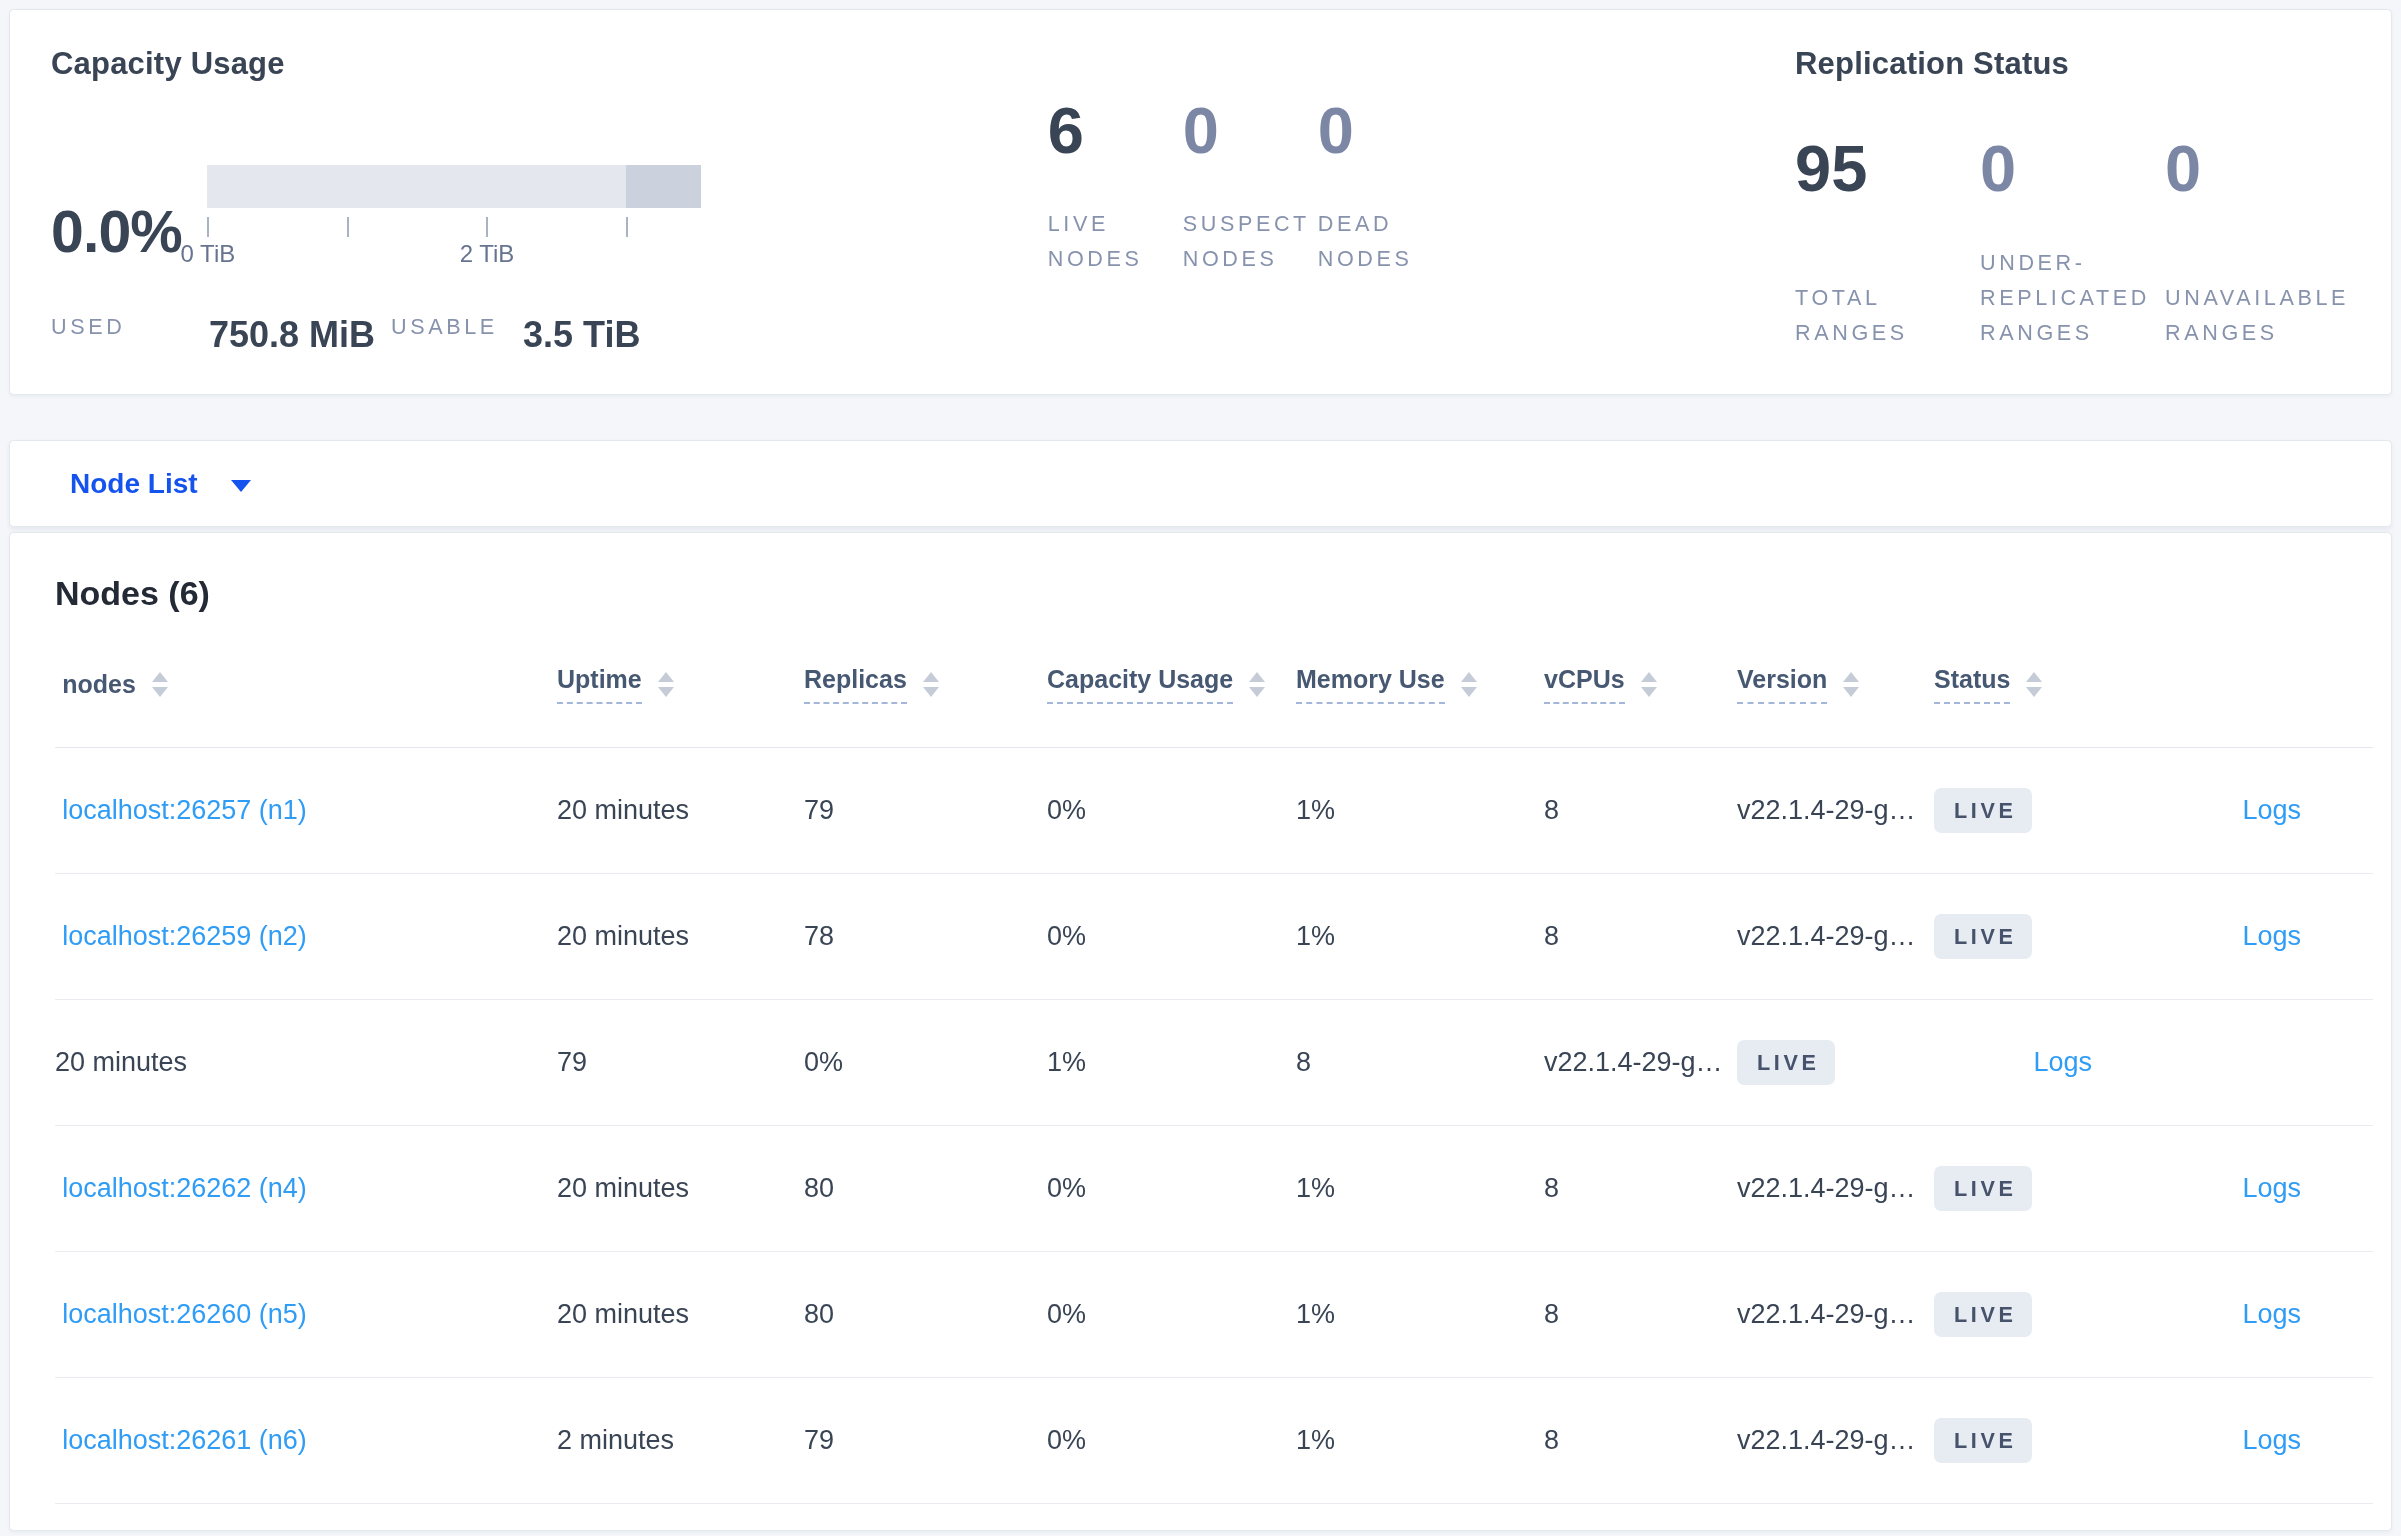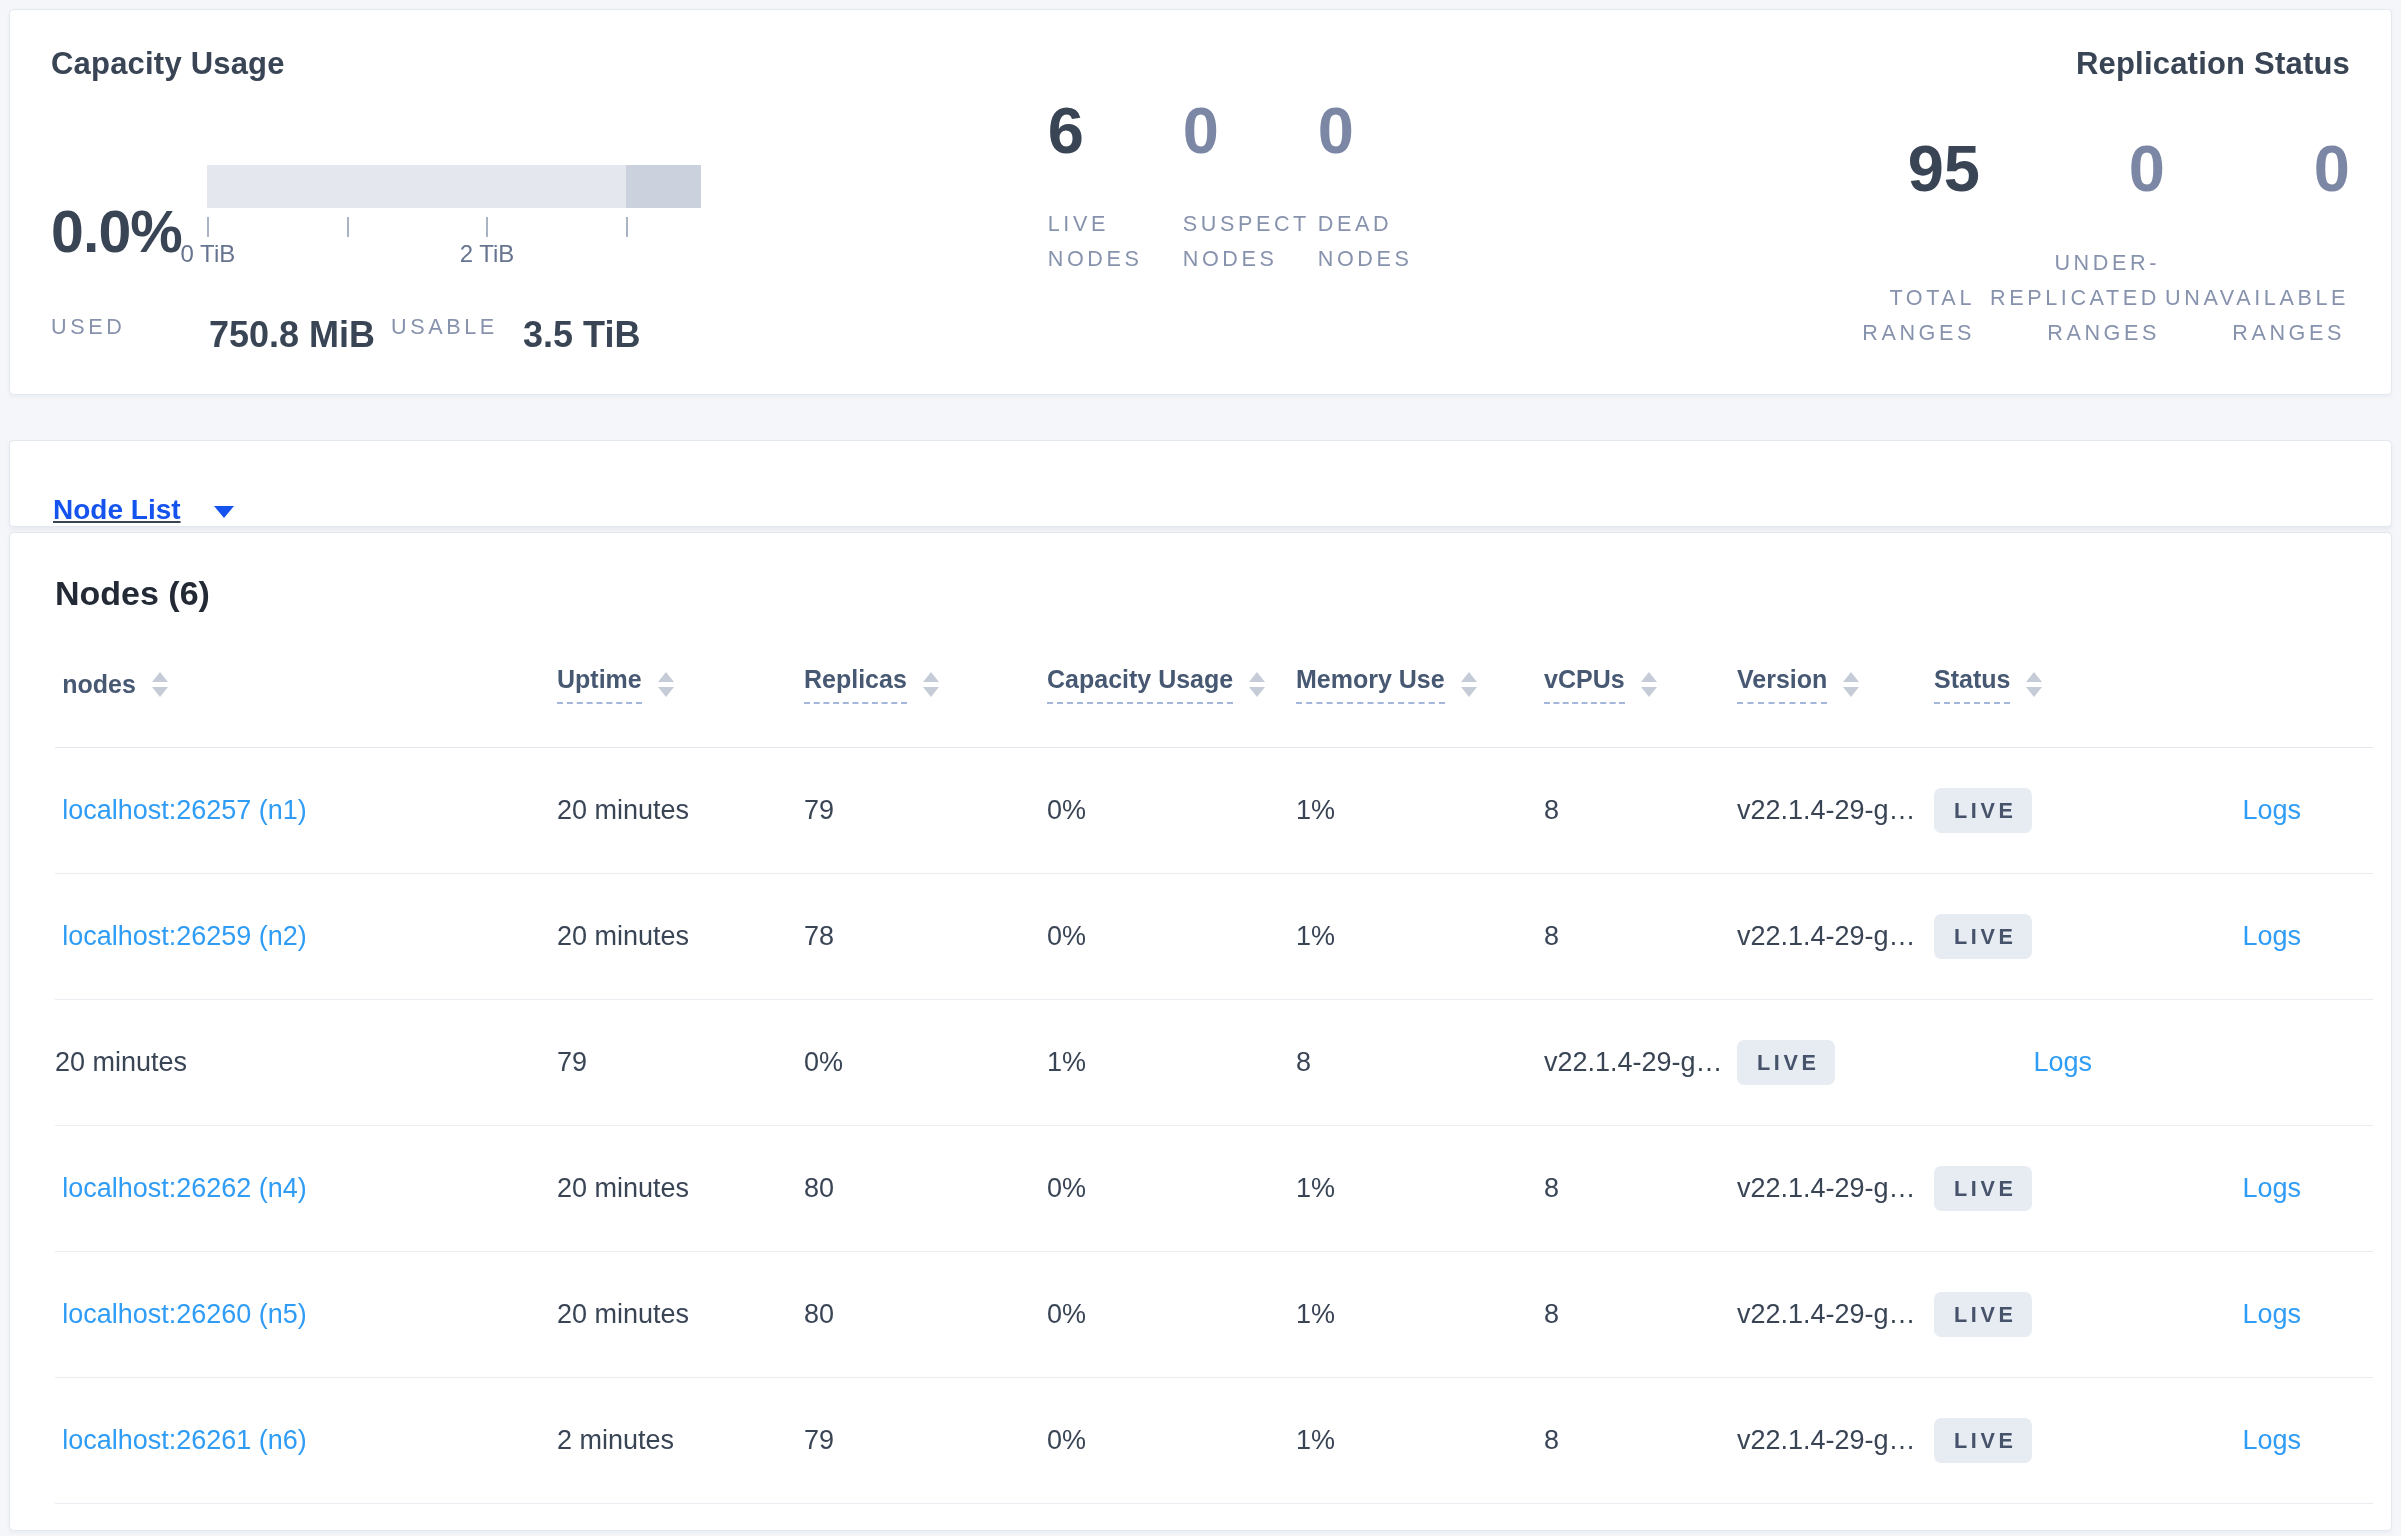--- a/index.html
+++ b/index.html
@@ -21,21 +21,21 @@
   
   .top-card {
     left: 9px; top: 9px;
     width: 2383px; height: 386px;
     padding: 36px 41px;
     display: flex;
   }
   .panel { display: flex; flex-direction: column; }
   .panel-capacity { width: 1007px; }
   .panel-node-status { width: 755px; }
-  .panel-replication { flex: 1; text-align: right; }
+  .panel-replication { flex: 1; }
   .panel-title {
     font-size: 31px;
     font-weight: 600;
     color: #394455;
     letter-spacing: 0.2px;
     height: 38px;
   }
 
   
   .cap-chart { position: relative; margin-top: 43px; display: flex; align-items: flex-end; }
@@ -85,24 +85,23 @@
     font-size: 21.6px; letter-spacing: 3.6px; line-height: 1.62;
     color: #8792ad;
   }
   .panel-node-status .stat-label { max-width: 126px; margin-top: 44px; }
   .panel-replication .stat-label { max-width: 180px; }
 
   
   .nodelist-card {
     left: 9px; top: 440px;
     width: 2383px; height: 87px;
-    display: flex; align-items: flex-end;
-    padding: 0 43px;
+    display: flex; align-items: center;
+    padding: 0 60px;
     box-shadow: 0 2.7px 4.5px rgba(60,70,90,.07);
-    text-decoration: underline;
   }
   .nodelist-link {
     display: flex; align-items: center;
     color: #1553ef; font-size: 28px; font-weight: 600;
     cursor: pointer;
   }
   .caret-down {
     width: 0; height: 0;
     border-left: 10px solid transparent;
     border-right: 10px solid transparent;

